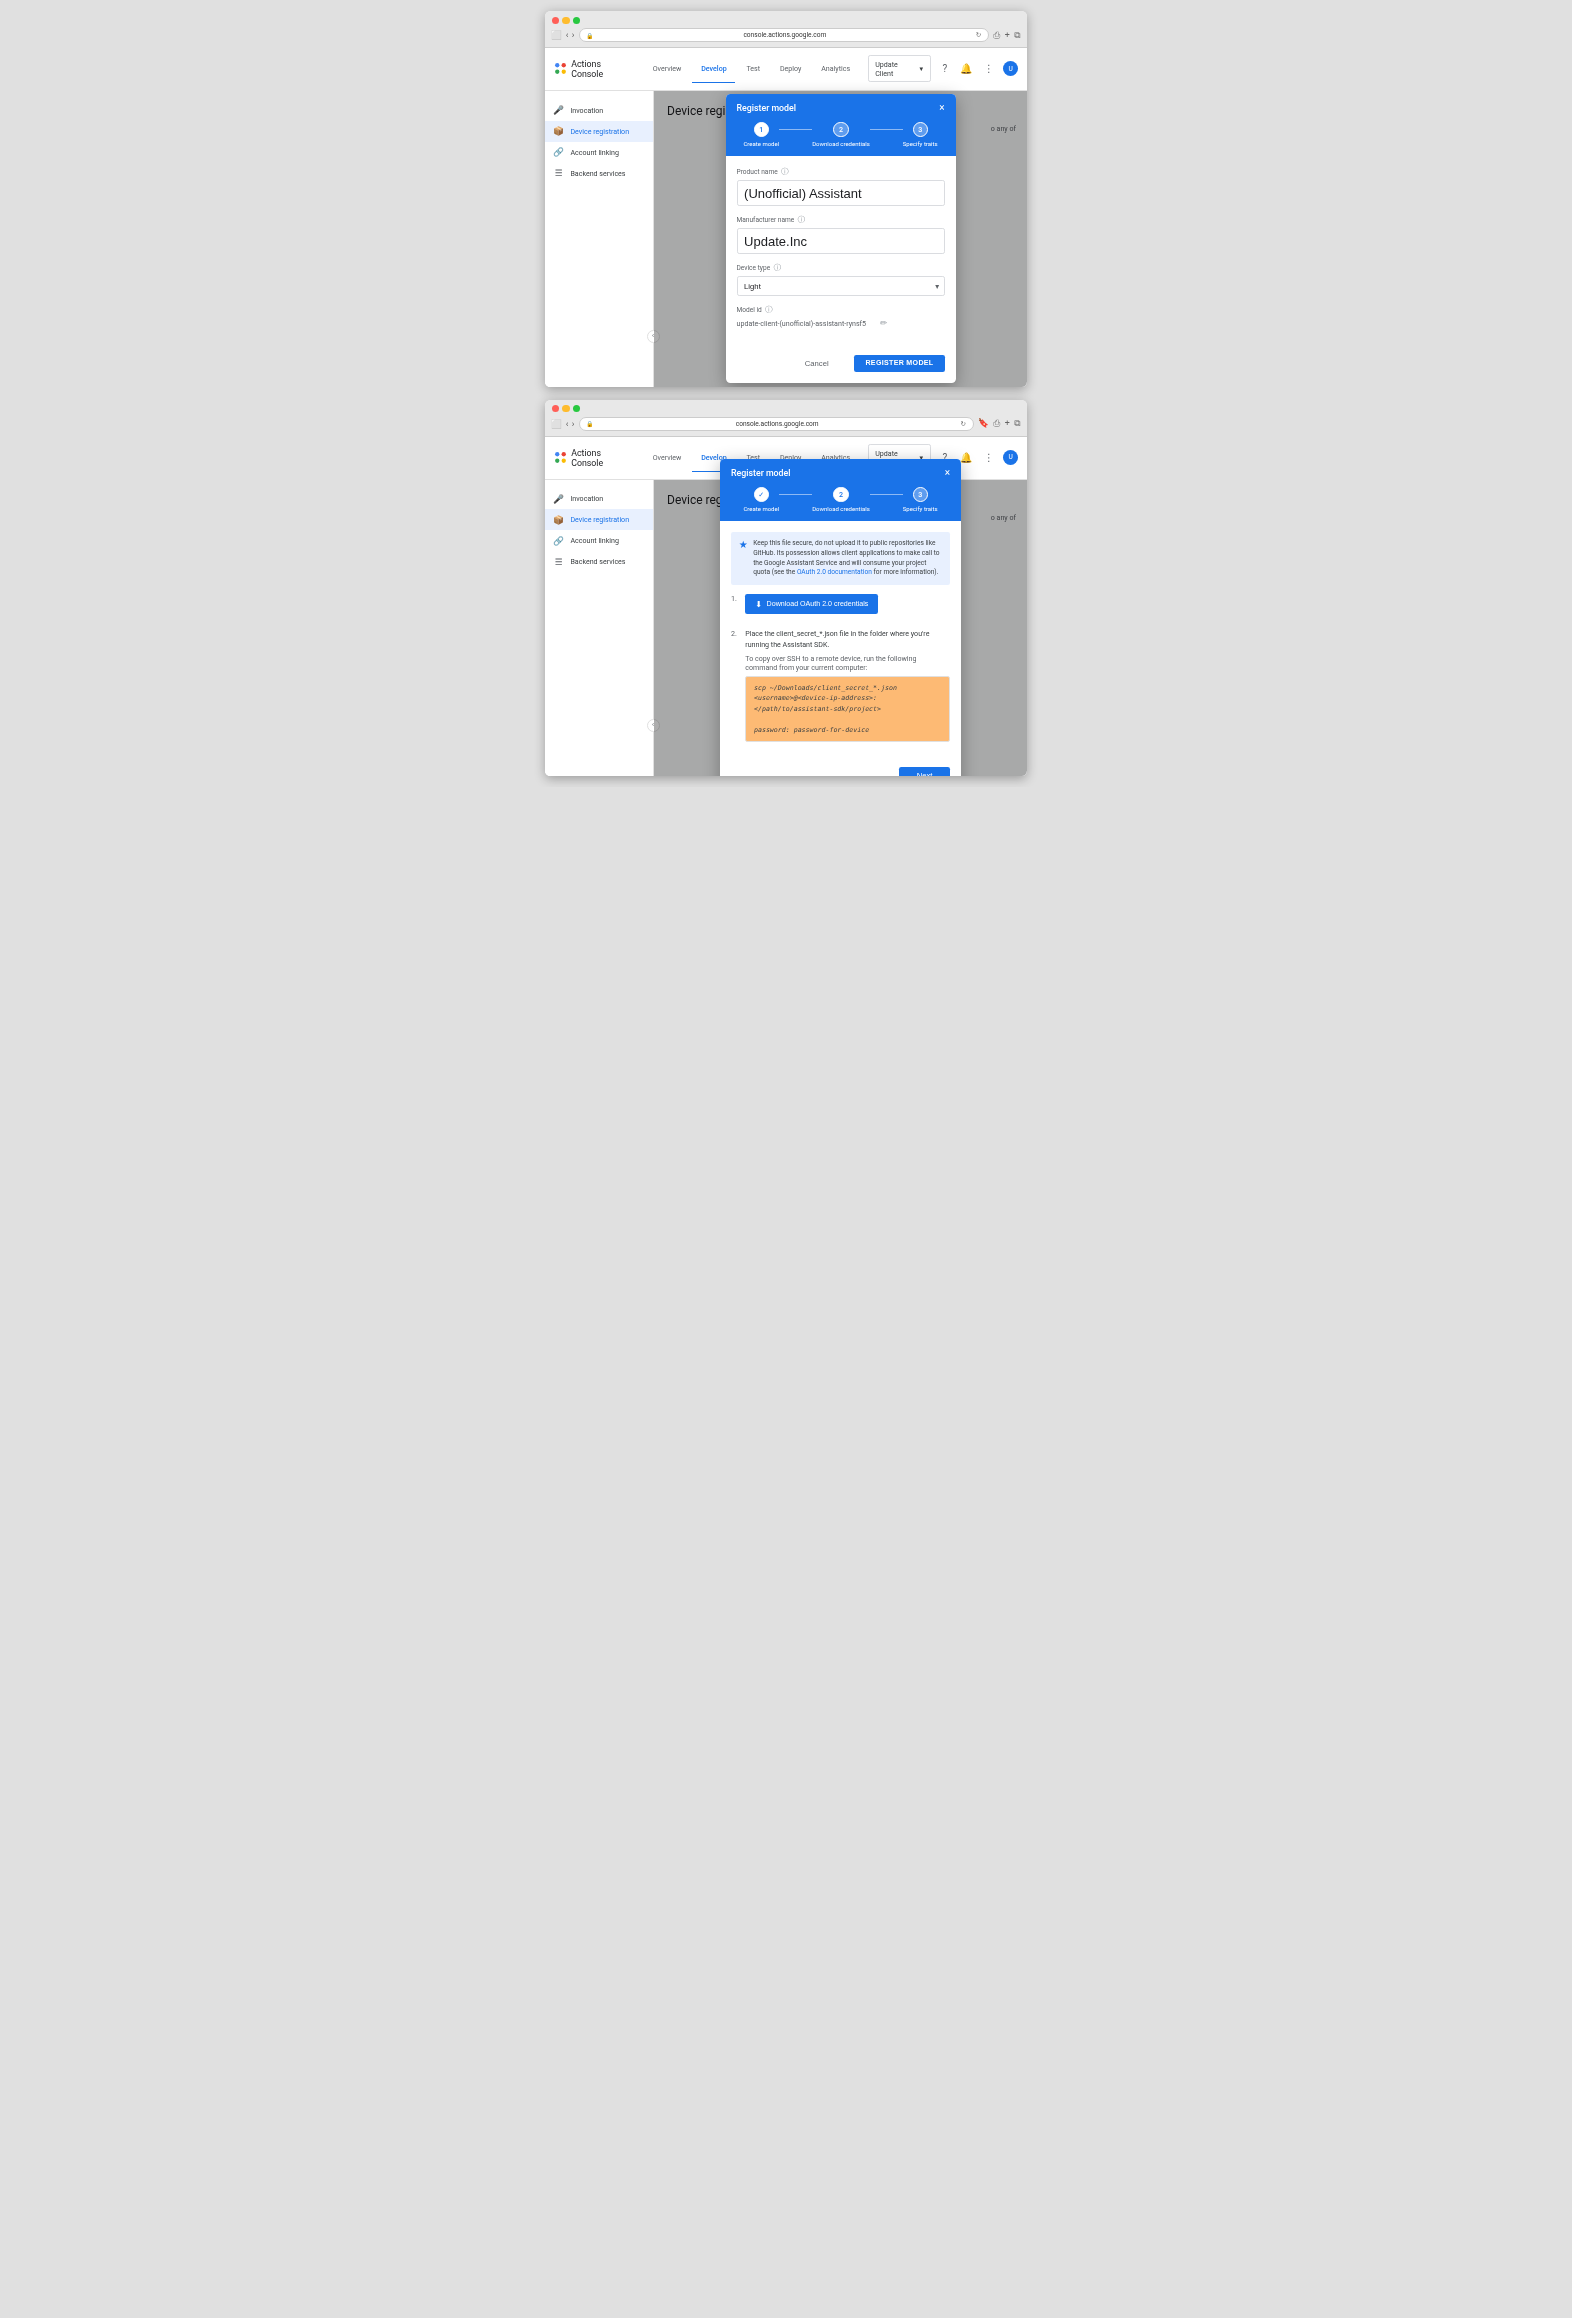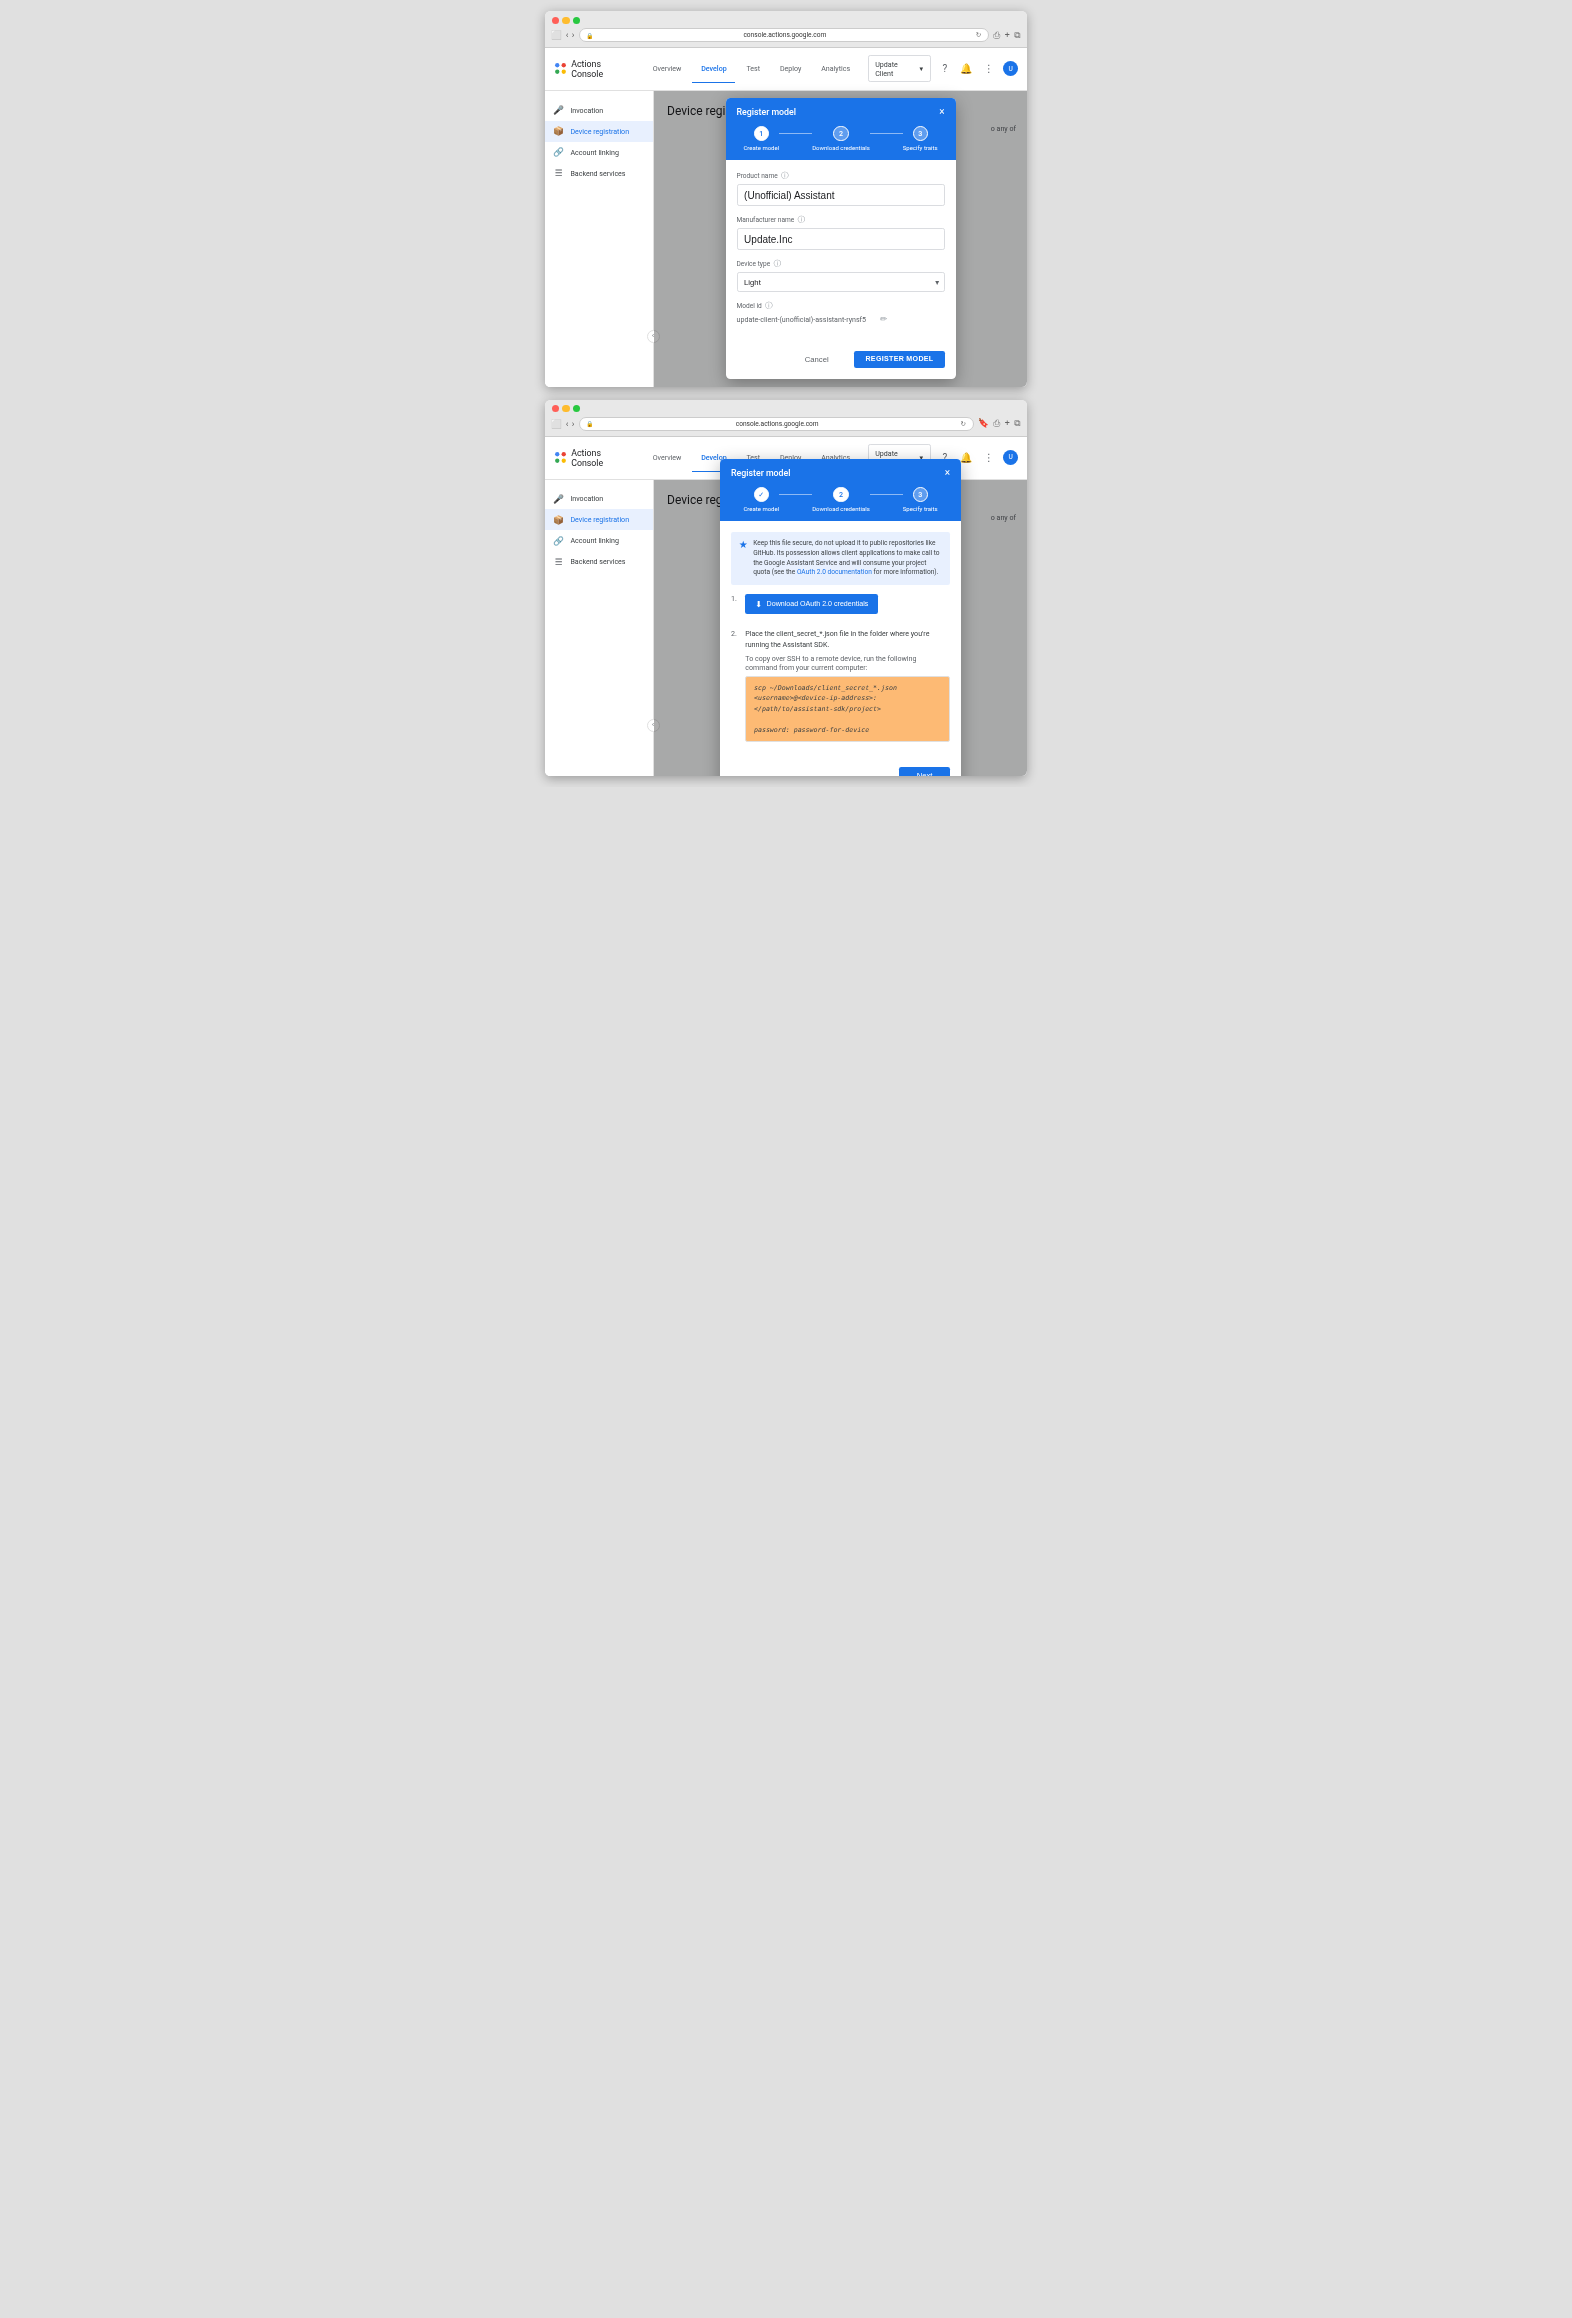--- a/index.html
+++ b/index.html
@@ -376,21 +376,21 @@
     .form-label .help-icon {
       font-size: 7.7px;
       color: #9aa0a6;
     }
 
     .form-input {
       width: 100%;
       border: 0.5px solid #dadce0;
       border-radius: 2.2px;
       padding: 4.4px 6.6px;
-      font-size: 10px;
+      font-size: 13px;
       color: #202124;
       outline: none;
     }
 
     .form-select-wrapper {
       position: relative;
       width: 100%;
     }
 
     .form-select {

